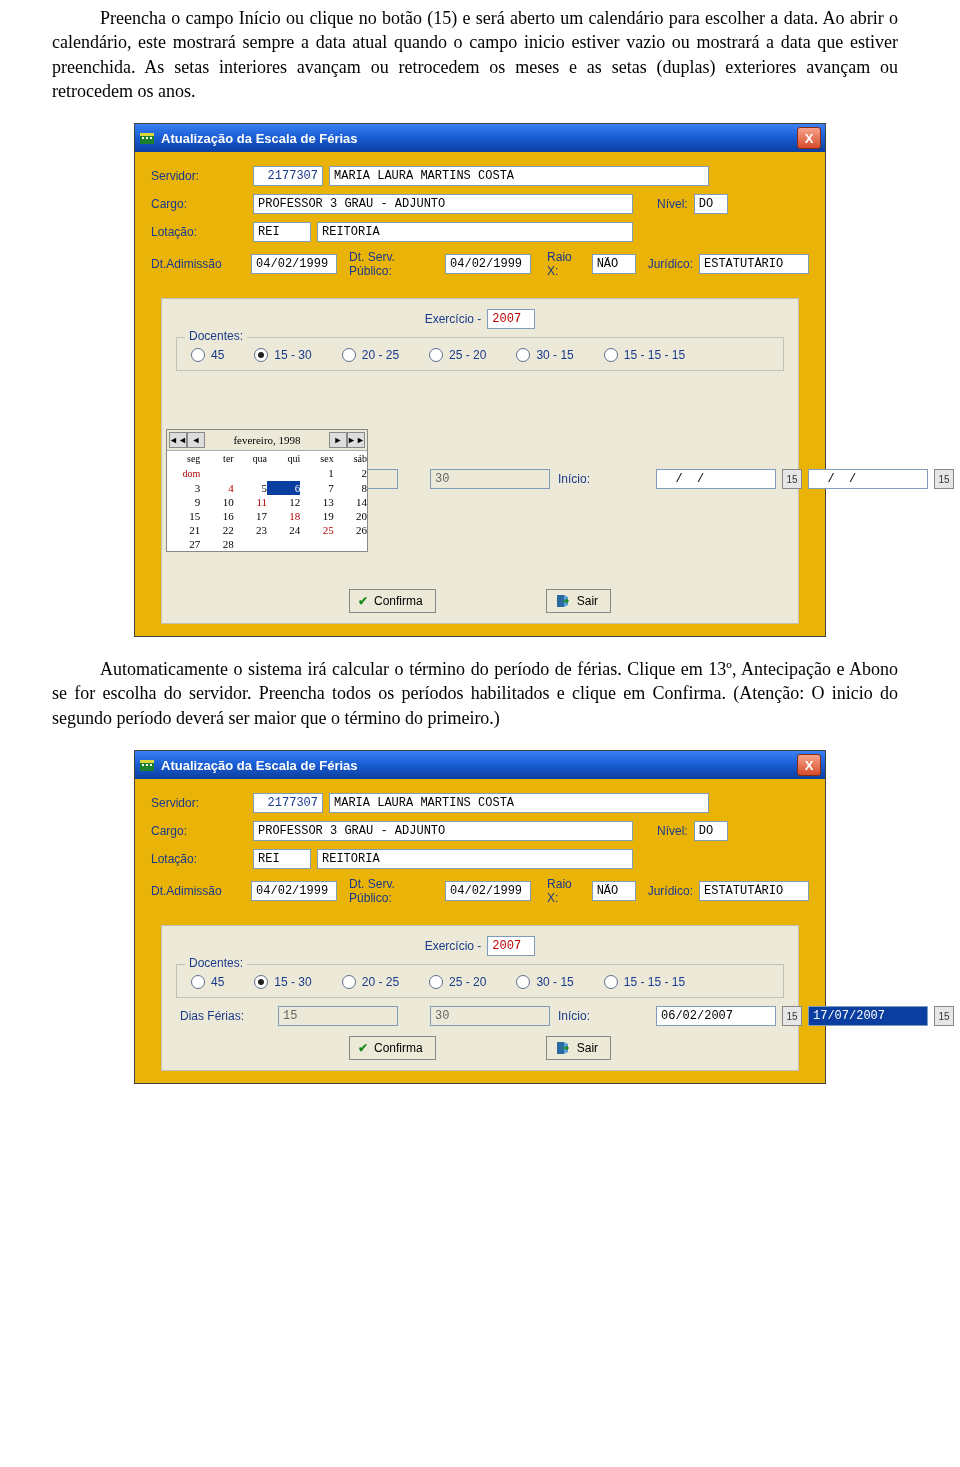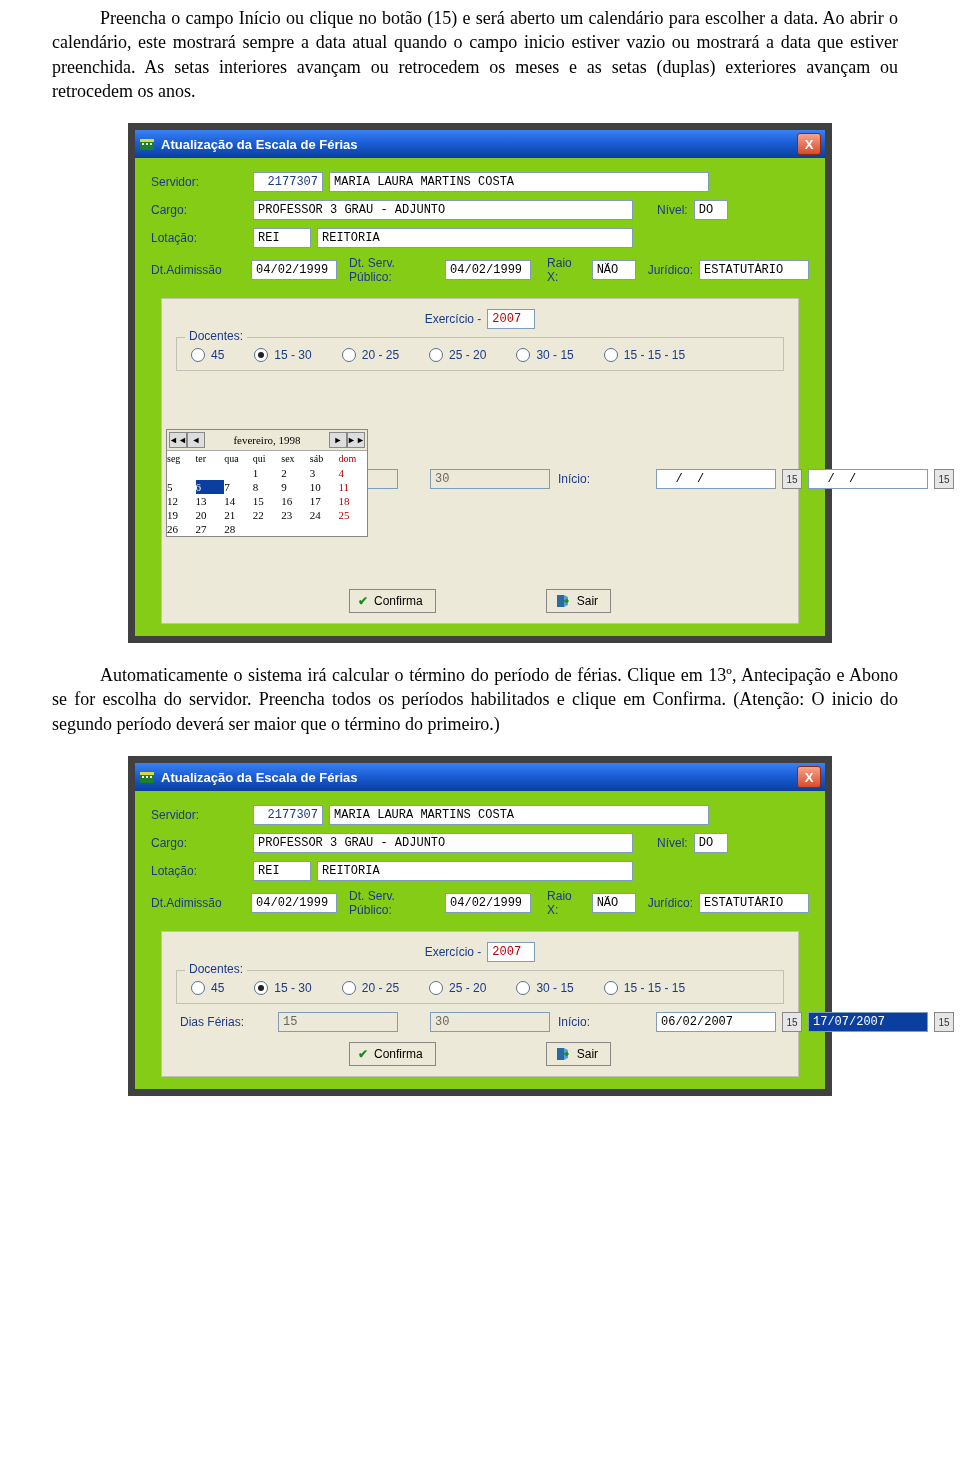--- a/index.html
+++ b/index.html
@@ -1,30 +1,30 @@
 <!DOCTYPE html>
 <html><head>
 <meta charset="utf-8">
 <style>
 body{margin:0;font-family:"Times New Roman",serif;font-size:18px;background:#fff;color:#000;width:960px}
 .doc-text{padding:6px 52px;line-height:1.35;text-align:justify}
 .doc-text p{margin:0 10px 6px 0}
 .doc-text .indent{text-indent:48px}
-.win{width:690px;margin:8px auto 14px auto;border:7px solid #404040;background:#84cc16;font-family:Tahoma,Arial,sans-serif;font-size:12px;position:relative}
+.win{width:690px;margin:8px auto 14px auto;border:1px solid #404040;background:#eab308;font-family:Tahoma,Arial,sans-serif;font-size:12px;position:relative}
 .titlebar{height:28px;background:linear-gradient(#3a81f4,#1b5fd6 45%,#0a3ea0);color:#fff;display:flex;align-items:center;padding:0 4px;font-weight:bold;font-size:13px}
 .titlebar .appicon{width:16px;height:16px;margin-right:6px;display:inline-block}
 .titlebar .appicon svg{display:block}
 .closebtn{width:22px;height:20px;background:linear-gradient(#f7a38c,#d64c2a);border:1px solid #8a2a12;border-radius:3px;color:#fff;display:flex;align-items:center;justify-content:center;font-weight:bold;margin-left:auto;font-family:Arial;font-size:13px}
 .frm{padding:14px 16px 12px 16px;color:#1a3a8a}
 .row{display:flex;align-items:center;margin-bottom:8px;gap:6px}
 .lbl{width:96px;color:#1a3a8a}
 .lbl2{color:#1a3a8a}
 .inp{border:1px solid #7f9db9;background:#fff;height:20px;padding:1px 4px;color:#000;font-family:Liberation Mono, monospace;font-size:12px;box-sizing:border-box}
 .inp.disabled{background:#ece9d8;color:#666}
-.inner{margin:14px 10px 0 10px;border:1px solid #c0c0b4;padding:10px 14px 10px 14px;background:#ece9d8;position:relative}
+.inner{margin:20px 10px 0 10px;border:1px solid #c0c0b4;padding:10px 14px 10px 14px;background:#ece9d8;position:relative}
 .ex-row{display:flex;justify-content:center;align-items:center;gap:6px;margin-bottom:8px}
 .group{border:1px solid #c0c0b4;padding:10px 8px 8px 8px;margin-bottom:8px;position:relative}
 .group .legend{position:absolute;top:-9px;left:8px;background:#ece9d8;padding:0 4px;color:#1a3a8a;font-size:12px}
 .radios{display:flex;gap:30px;padding-left:6px}
 .rad{display:flex;align-items:flex-start;gap:6px;color:#1a3a8a}
 .rcircle{width:12px;height:12px;border:1px solid #5b6d8f;border-radius:50%;background:#fff;display:flex;align-items:center;justify-content:center}
 .rcircle.sel::after{content:"";width:6px;height:6px;background:#222;border-radius:50%}
 .fields{display:flex;gap:8px;padding-left:4px;margin-top:8px}
 .frow{display:flex;align-items:center;gap:6px}
 .frow .flbl{width:92px;color:#1a3a8a}
@@ -32,21 +32,21 @@
 .chk{width:13px;height:13px;border:1px solid #7f9db9;background:#fff}
 .btnbar{display:flex;justify-content:center;gap:110px;margin-top:10px}
 .btn{border:1px solid #888;background:#ece9d8;padding:3px 12px 3px 8px;display:flex;align-items:center;gap:6px;color:#000;height:24px;box-sizing:border-box}
 .icon-check{color:#1a8a1a;font-weight:bold}
 .icon-door{width:16px;height:14px;display:inline-block}
 .calendar{position:absolute;left:4px;top:130px;width:200px;background:#fff;border:1px solid #888;font-family:Tahoma;font-size:11px;color:#000;z-index:5}
 .cal-nav{display:flex;align-items:center;background:#ece9d8;border-bottom:1px solid #aaa;padding:2px}
 .navg{display:flex}
 .navbtn{width:16px;height:14px;border:1px solid #888;background:#ddd;display:flex;align-items:center;justify-content:center;font-size:9px;font-family:Arial}
 .cal-title{flex:1;text-align:center}
-.cal-grid{display:grid;grid-template-columns:repeat(7,1fr);text-align:left}
+.cal-grid{display:grid;grid-template-columns:repeat(6,1fr);text-align:right}
 .cal-grid .hd{font-size:10px;padding:2px 0;color:#000}
 .cal-grid .hd.sun{color:#b00000}
 .cal-grid .d{padding:1px 0;font-size:11px}
 .cal-grid .d.sun{color:#b00000}
 .cal-grid .d.sel{background:#0a3ea0;color:#fff}
 .col2{width:120px}
 </style>
 </head>
 <body>
 

